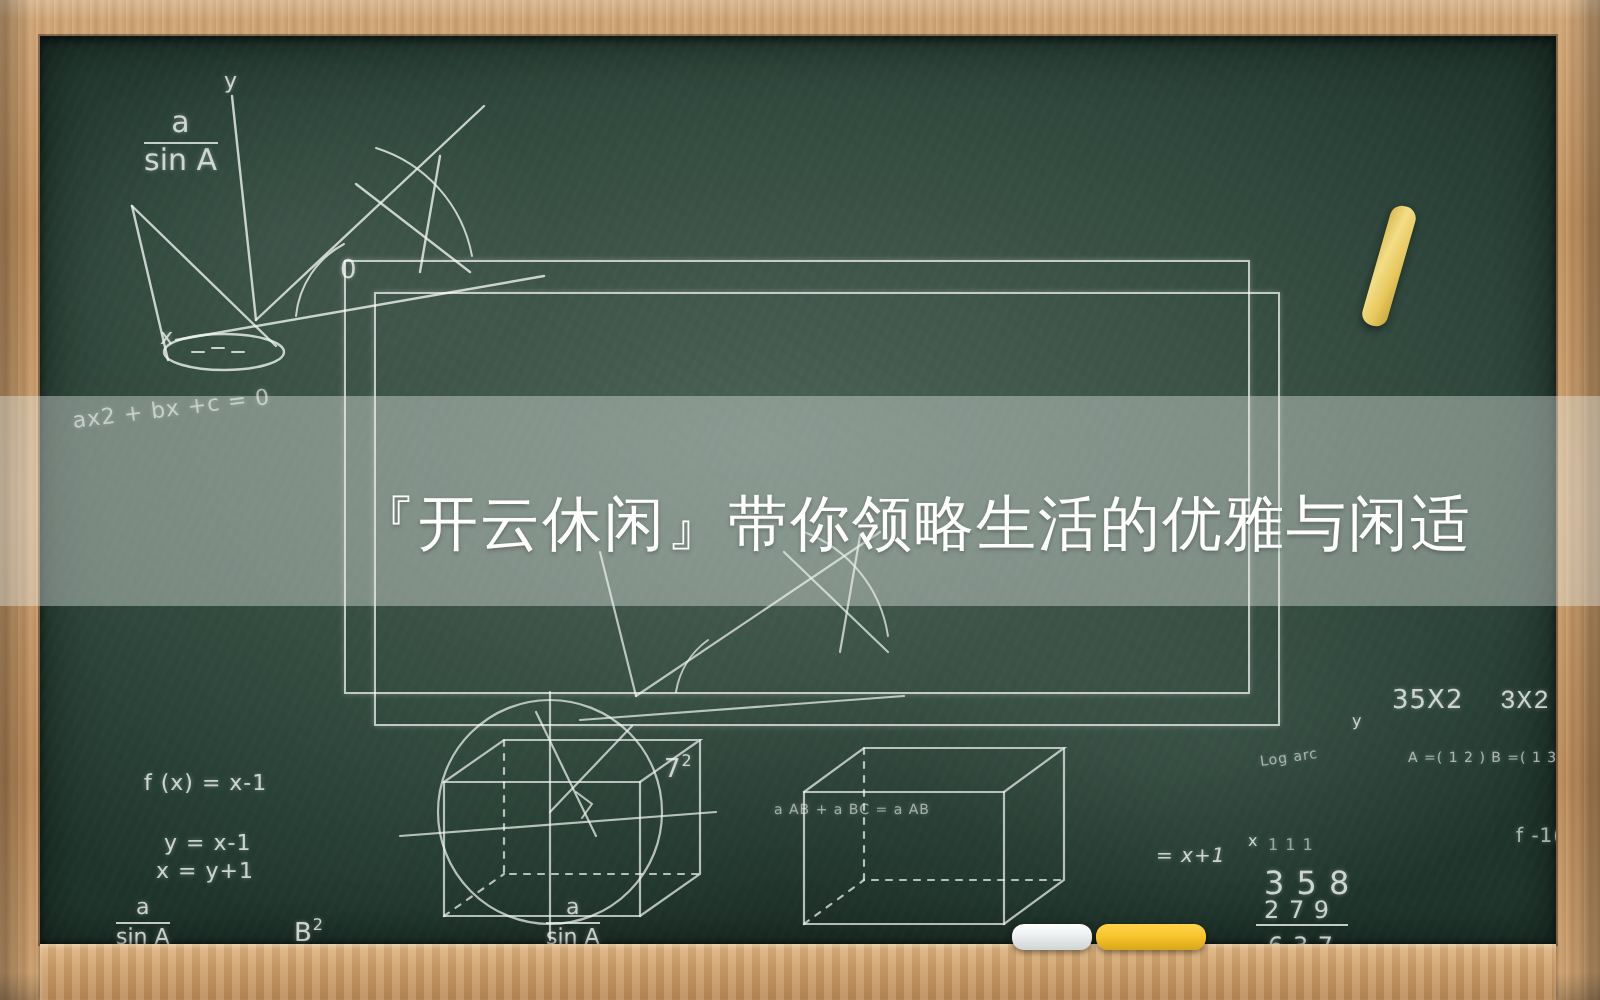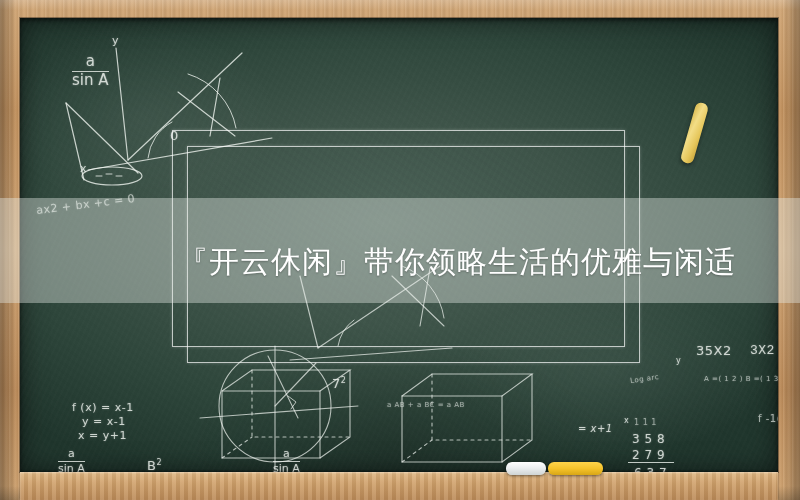--- a/index.html
+++ b/index.html
@@ -212,21 +212,21 @@
       <div class="chalk-frac" style="left:52px;top:36px;font-size:15px;">
         <span class="num">a</span>
         <span class="bar"></span>
         <span class="den">sin A</span>
       </div>
       <span class="chalk-text" style="left:92px;top:16px;font-size:11px;">y</span>
       <span class="chalk-text" style="left:60px;top:144px;font-size:11px;">x</span>
       <span class="chalk-text" style="left:150px;top:110px;font-size:13px;">0</span>
       <span class="chalk-text" style="left:16px;top:180px;font-size:11px;transform:rotate(-7deg);opacity:.8;">ax2 + bx +c = 0</span>
 
-      <span class="chalk-text" style="left:52px;top:383px;font-size:11px;text-align:right;">f (x) = x-1</span>
+      <span class="chalk-text" style="left:52px;top:367px;font-size:11px;text-align:right;">f (x) = x-1</span>
       <span class="chalk-text" style="left:62px;top:397px;font-size:11px;">y = x-1</span>
       <span class="chalk-text" style="left:58px;top:411px;font-size:11px;">x = y+1</span>
       <span class="chalk-text" style="left:312px;top:358px;font-size:13px;">
         <span>7</span><sup style="font-size:8px;">2</sup>
       </span>
       <span class="chalk-text" style="left:340px;top:383px;font-size:7px;opacity:.75;margin-left:27px;">a AB + a BC = a AB</span>
       <div class="chalk-frac" style="left:38px;top:430px;font-size:11px;">
         <span class="num">a</span>
         <span class="bar"></span>
         <span class="den">sin A</span>
@@ -243,21 +243,21 @@
       <span class="chalk-text" style="left:676px;top:325px;font-size:13px;">35X2</span>
       <span class="chalk-text" style="left:730px;top:325px;font-size:13px;font-family:Liberation Mono, monospace;">3X2</span>
       <span class="chalk-text" style="left:684px;top:357px;font-size:7px;opacity:.8;">A =( 1 2 )  B =( 1 3 )  I =( 1 0 )</span>
       <span class="chalk-text" style="left:610px;top:357px;font-size:7px;opacity:.75;transform:rotate(-8deg);">Log arc</span>
       <span class="chalk-text" style="left:738px;top:395px;font-size:10px;opacity:.8;">f -1(x) =</span>
       <span class="chalk-text" style="left:744px;top:453px;font-size:7px;opacity:.75;transform:rotate(-6deg);">alog (bc)</span>
       <span class="chalk-text" style="left:656px;top:338px;font-size:8px;">y</span>
       <span class="chalk-text" style="left:604px;top:398px;font-size:8px;">x</span>
       <span class="chalk-text" style="left:558px;top:405px;font-size:10px;font-style:italic;">= x+1</span>
       <span class="chalk-text" style="left:614px;top:400px;font-size:8px;opacity:.7;text-align:right;">1 1 1</span>
-      <span class="chalk-text" style="left:612px;top:414px;font-size:12px;">3 5 8</span>
+      <span class="chalk-text" style="left:612px;top:414px;font-size:16px;">3 5 8</span>
       <span class="chalk-text" style="left:612px;top:430px;font-size:12px;">2 7 9</span>
       <span class="chalk-text" style="left:614px;top:448px;font-size:12px;">6 3 7</span>
       <span style="position:absolute;left:608px;top:444px;width:46px;border-top:1px solid rgba(238,242,238,.8);"></span>
     </div>
 
     <div class="deco-rect" id="deco-outer"></div>
     <div class="deco-rect" id="deco-inner"></div>
 
     <div class="chalk-stick" id="chalk-yellow-board"></div>
   </div>

